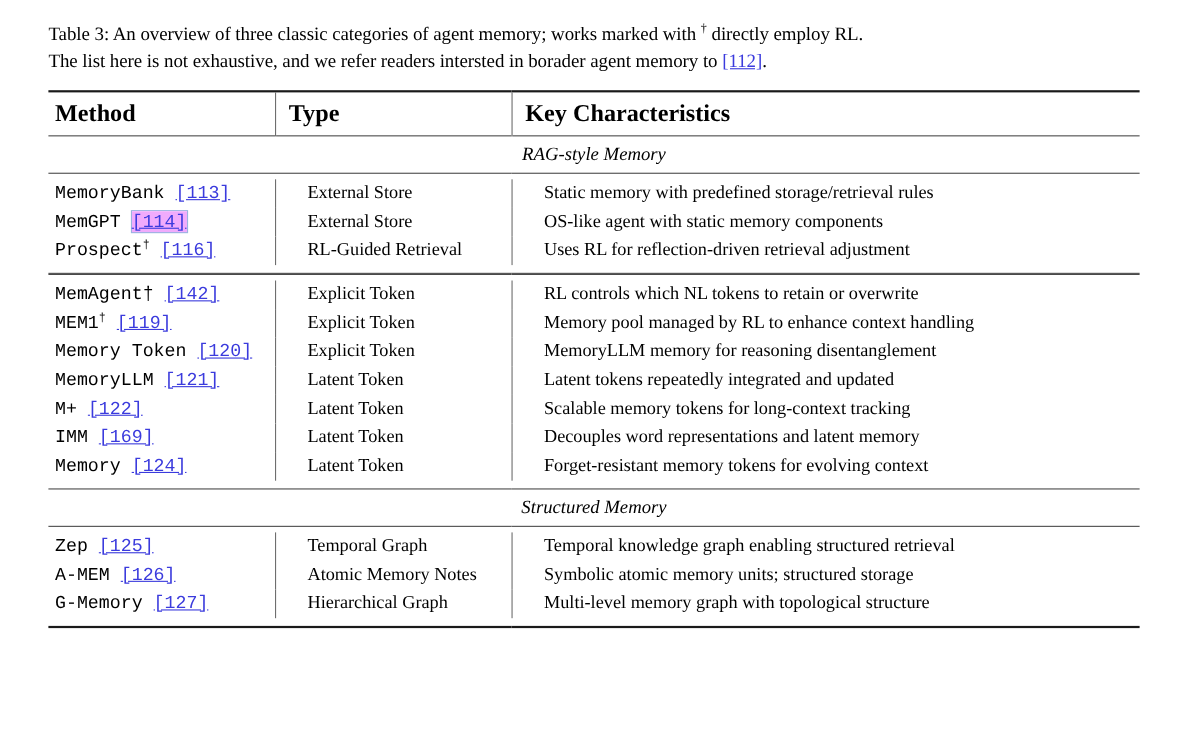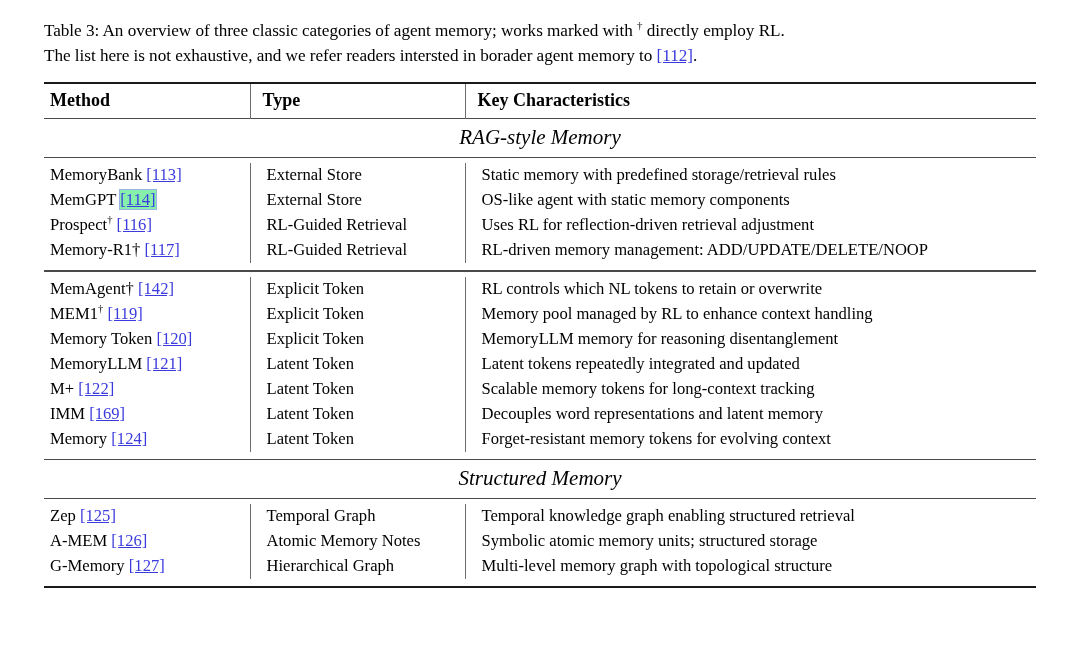--- a/index.html
+++ b/index.html
@@ -37,21 +37,21 @@
   }
 
   
   .cite {
     color: #3b3bdd;
     text-decoration: underline;
     text-underline-offset: 1px;
     white-space: nowrap;
   }
   .cite.hl {
-    background: #86efac;
+    background: #f0abfc;
     box-shadow: 0 0 0 1px #9ab3e0;
   }
 
   
   .tbl {
     width: 992px;
     border-collapse: collapse;
     font-size: 16.6px;
     table-layout: fixed;
   }
@@ -81,49 +81,49 @@
     line-height: 0;
     padding: 0;
   }
   .spacer-sm td { height: 7px; font-size: 0; line-height: 0; }
   .spacer-xs td { height: 5px; font-size: 0; line-height: 0; }
 
   
   .hdr th {
     font-family: "Liberation Serif", "DejaVu Serif", serif;
     font-weight: bold;
-    font-size: 18px;
+    font-size: 22px;
     padding: 6px 0 7px 0;
   }
   .hdr th.cell-mid,
   .hdr th.cell-right {
     border-left: 1.1px solid #6e6e6e;
     padding-left: 12px;
   }
   .hdr th.cell-left { padding-left: 6px; }
 
   
   .sect td {
     text-align: center;
     font-style: italic;
-    font-size: 21px;
+    font-size: 17px;
     padding: 6px 0 7px 0;
   }
 
   
   .body-row td {
     padding: 1.2px 0 1.2px 0;
     line-height: 22.6px;
     white-space: nowrap;
   }
-  .body-row td.cell-left { padding-left: 6px; }
+  .body-row td.cell-left { padding-left: 6px; font-family: Liberation Mono, monospace; }
   .body-row td.cell-mid,
   .body-row td.cell-right {
     border-left: 1.1px solid #6e6e6e;
-    padding-left: 16px;
+    padding-left: 29px;
   }
 
   .dag-sup {
     vertical-align: super;
     font-size: 10.6px;
     line-height: 0;
   }
   .dag-in { font-size: 16.6px; }
 </style>
 </head>
@@ -171,25 +171,20 @@
         <tr class="body-row">
           <td class="cell-left"><span>MemGPT</span> <a class="cite hl" href="#">[114]</a></td>
           <td class="cell-mid">External Store</td>
           <td class="cell-right">OS-like agent with static memory components</td>
         </tr>
         <tr class="body-row">
           <td class="cell-left"><span>Prospect</span><span class="dag-sup">†</span> <a class="cite" href="#">[116]</a></td>
           <td class="cell-mid">RL-Guided Retrieval</td>
           <td class="cell-right">Uses RL for reflection-driven retrieval adjustment</td>
         </tr>
-        <tr class="body-row">
-          <td class="cell-left"><span>Memory-R1</span><span class="dag-in">†</span> <a class="cite" href="#">[117]</a></td>
-          <td class="cell-mid">RL-Guided Retrieval</td>
-          <td class="cell-right">RL-driven memory management: ADD/UPDATE/DELETE/NOOP</td>
-        </tr>
         <tr class="spacer-sm">
           <td colspan="3"></td>
         </tr>
         <tr class="rule-thin">
           <td colspan="3"></td>
         </tr>
         <tr class="rule-thin">
           <td colspan="3"></td>
         </tr>
         <tr class="spacer-xs">

